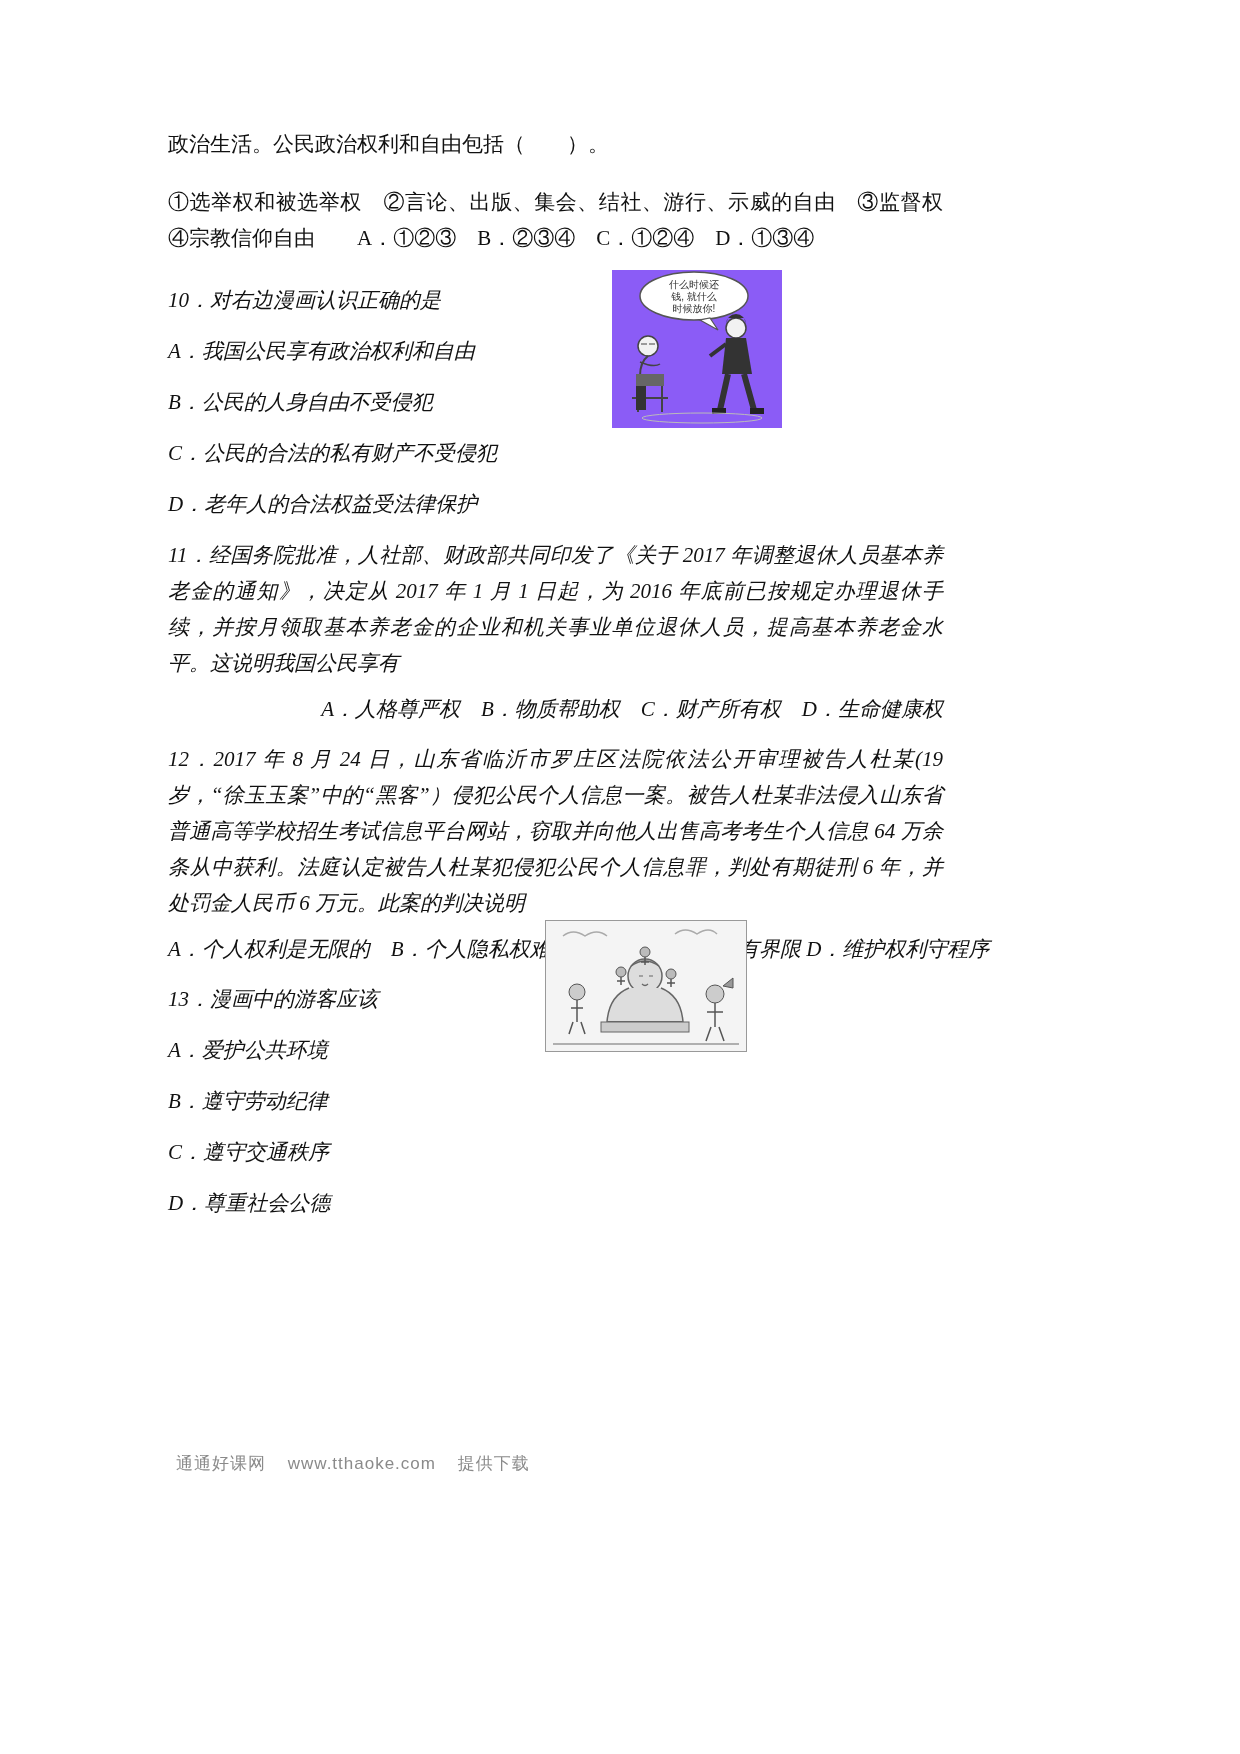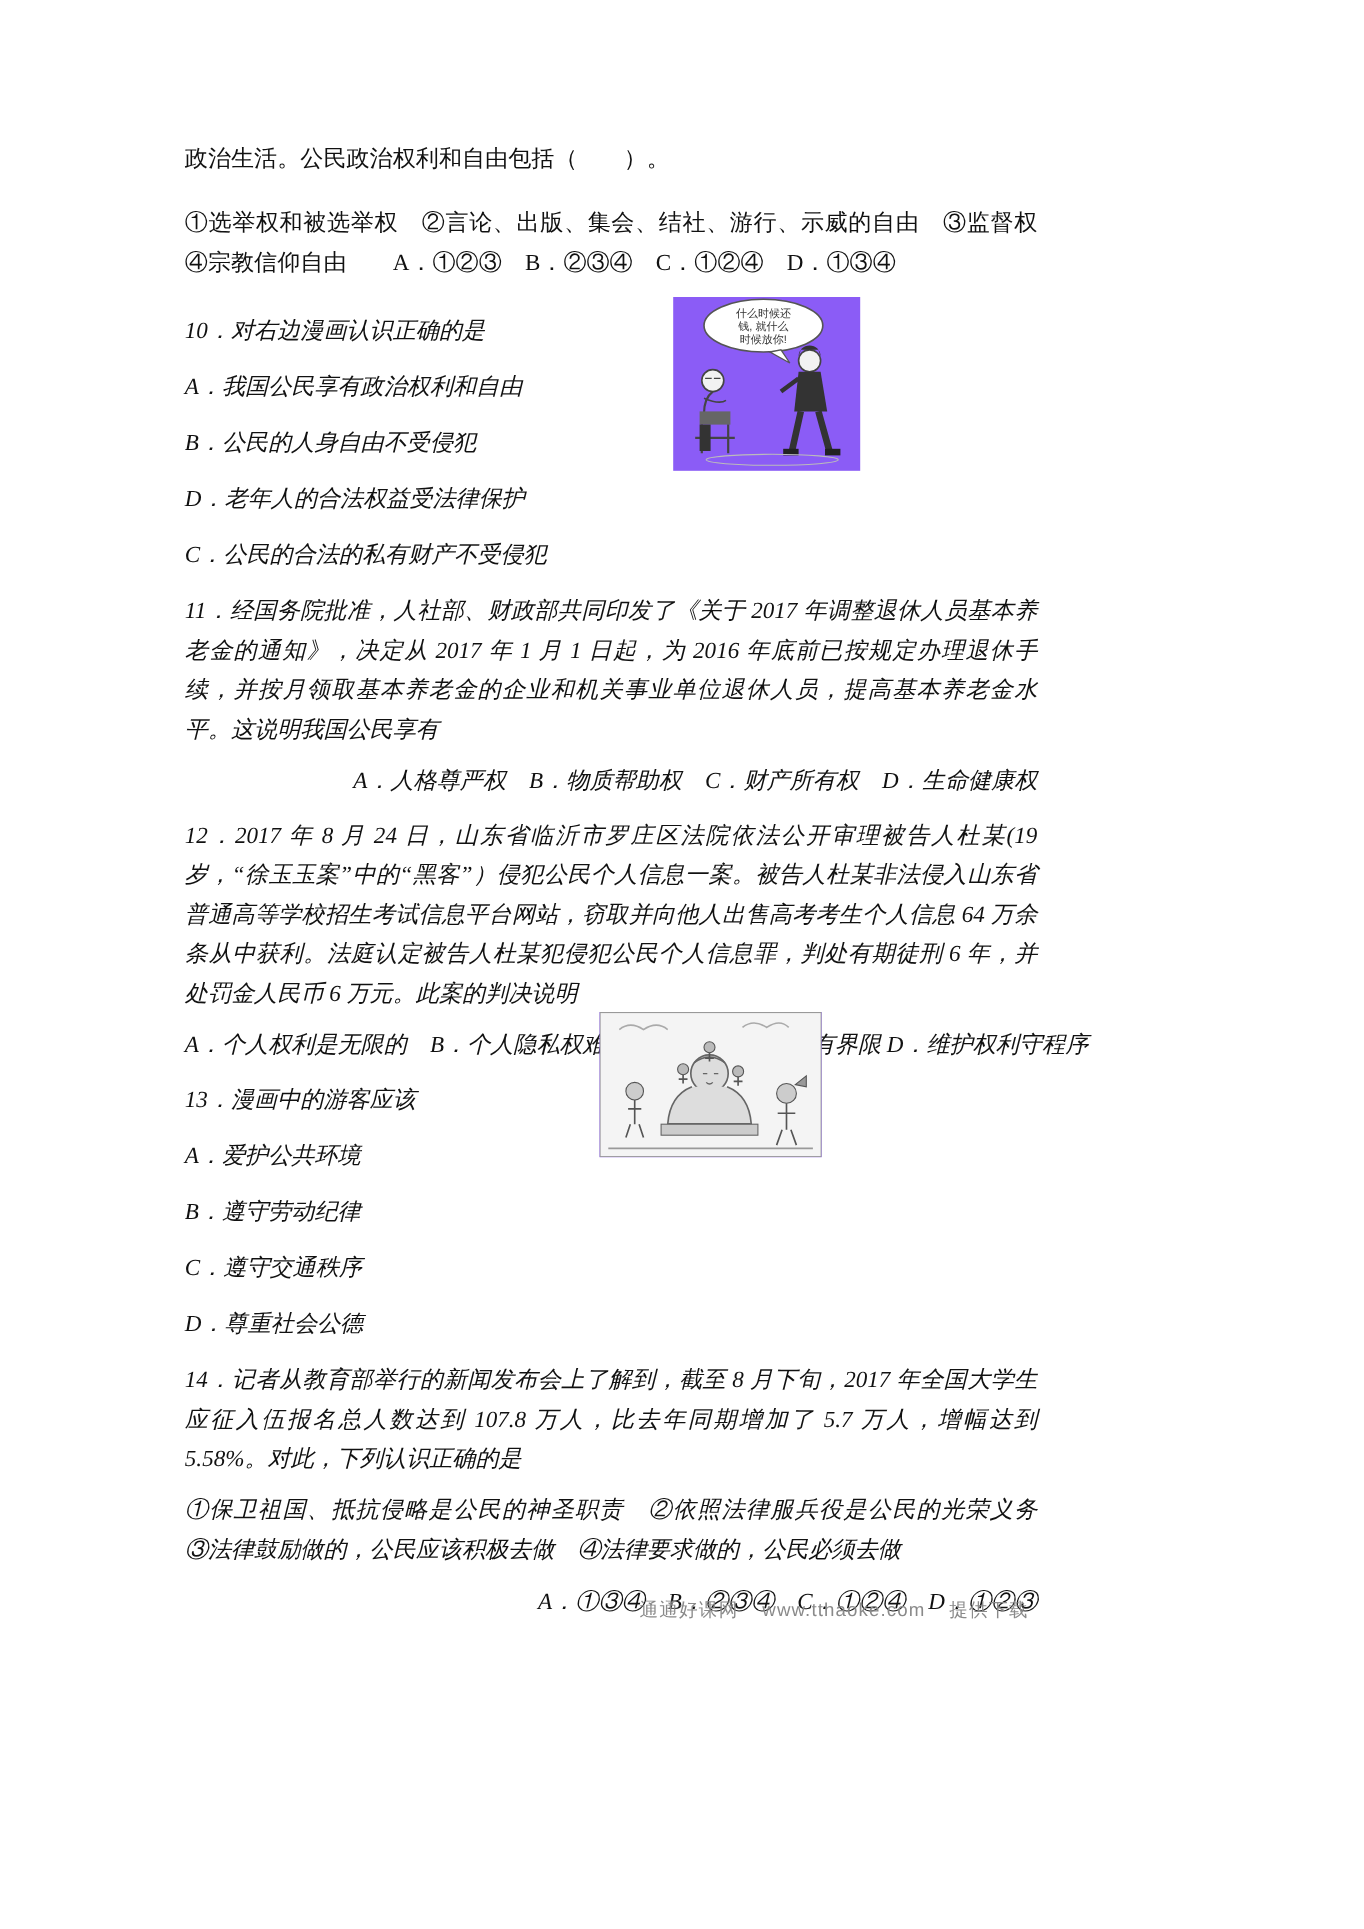--- a/index.html
+++ b/index.html
@@ -41,21 +41,21 @@
     position: absolute;
     background: #8b5cf6;
   }
   .cartoon-1 { left: 612px; top: 270px; width: 170px; height: 158px; }
   .cartoon-2 { left: 545px; top: 920px; width: 202px; height: 132px; }
   .footer {
     position: absolute;
     left: 168px;
     top: 1452px;
     width: 775px;
-    text-align: right;
+    text-align: left;
     font-family: "Liberation Sans", "DejaVu Sans", sans-serif;
     font-size: 17px;
     color: #8a8a8a;
     letter-spacing: 1px;
   }
   .footer span { margin: 0 8px; }
 </style>
 </head>
 <body>
 
@@ -64,22 +64,22 @@
   <div class="content">
 
     <p class="para lead">政治生活。公民政治权利和自由包括（　　）。</p>
     <p class="para intro-body">①选举权和被选举权　②言论、出版、集会、结社、游行、示威的自由　③监督权　④宗教信仰自由　　A．①②③　B．②③④　C．①②④　D．①③④</p>
 
     <section>
       <div class="q10-block">
         <p class="row">10．对右边漫画认识正确的是</p>
         <p class="row">A．我国公民享有政治权利和自由</p>
         <p class="row">B．公民的人身自由不受侵犯</p>
+        <p class="row">C．公民的合法的私有财产不受侵犯</p>
         <p class="row">D．老年人的合法权益受法律保护</p>
-        <p class="row">C．公民的合法的私有财产不受侵犯</p>
       </div>
     </section>
 
     <section>
       <p class="para q11-body">11．经国务院批准，人社部、财政部共同印发了《关于 2017 年调整退休人员基本养老金的通知》，决定从 2017 年 1 月 1 日起，为 2016 年底前已按规定办理退休手续，并按月领取基本养老金的企业和机关事业单位退休人员，提高基本养老金水平。这说明我国公民享有</p>
       <p class="row choices-line">A．人格尊严权　B．物质帮助权　C．财产所有权　D．生命健康权</p>
     </section>
 
     <section>
       <p class="para q12-body">12．2017 年 8 月 24 日，山东省临沂市罗庄区法院依法公开审理被告人杜某(19 岁，“徐玉玉案”中的“黑客”）侵犯公民个人信息一案。被告人杜某非法侵入山东省普通高等学校招生考试信息平台网站，窃取并向他人出售高考考生个人信息 64 万余条从中获利。法庭认定被告人杜某犯侵犯公民个人信息罪，判处有期徒刑 6 年，并处罚金人民币 6 万元。此案的判决说明</p>
@@ -87,25 +87,20 @@
     </section>
 
     <section>
       <p class="row">13．漫画中的游客应该</p>
       <p class="row">A．爱护公共环境</p>
       <p class="row">B．遵守劳动纪律</p>
       <p class="row">C．遵守交通秩序</p>
       <p class="row">D．尊重社会公德</p>
     </section>
 
-    <section>
-      <p class="para q14-body">14．记者从教育部举行的新闻发布会上了解到，截至 8 月下旬，2017 年全国大学生应征入伍报名总人数达到 107.8 万人，比去年同期增加了 5.7 万人，增幅达到 5.58%。对此，下列认识正确的是</p>
-      <p class="para q14-items" style="margin-top:10px">①保卫祖国、抵抗侵略是公民的神圣职责　②依照法律服兵役是公民的光荣义务　③法律鼓励做的，公民应该积极去做　④法律要求做的，公民必须去做</p>
-      <p class="row choices-line" style="margin-top:12px">A．①③④　B．②③④　C．①②④　D．①②③</p>
-    </section>
 
   </div>
 
   <div class="cartoon cartoon-1">
     <svg width="170" height="158" viewBox="0 0 170 158">
 
       <ellipse cx="82" cy="26" rx="54" ry="24" fill="#ffffff" stroke="#555" stroke-width="1.5"></ellipse>
       <path d="M98 48 L106 60 L88 50 Z" fill="#ffffff" stroke="#555" stroke-width="1.2"></path>
       <text x="82" y="18" font-size="10" text-anchor="middle" fill="#333" font-family="Liberation Sans, sans-serif">什么时候还</text>
       <text x="82" y="30" font-size="10" text-anchor="middle" fill="#333" font-family="Liberation Sans, sans-serif">钱, 就什么</text>

